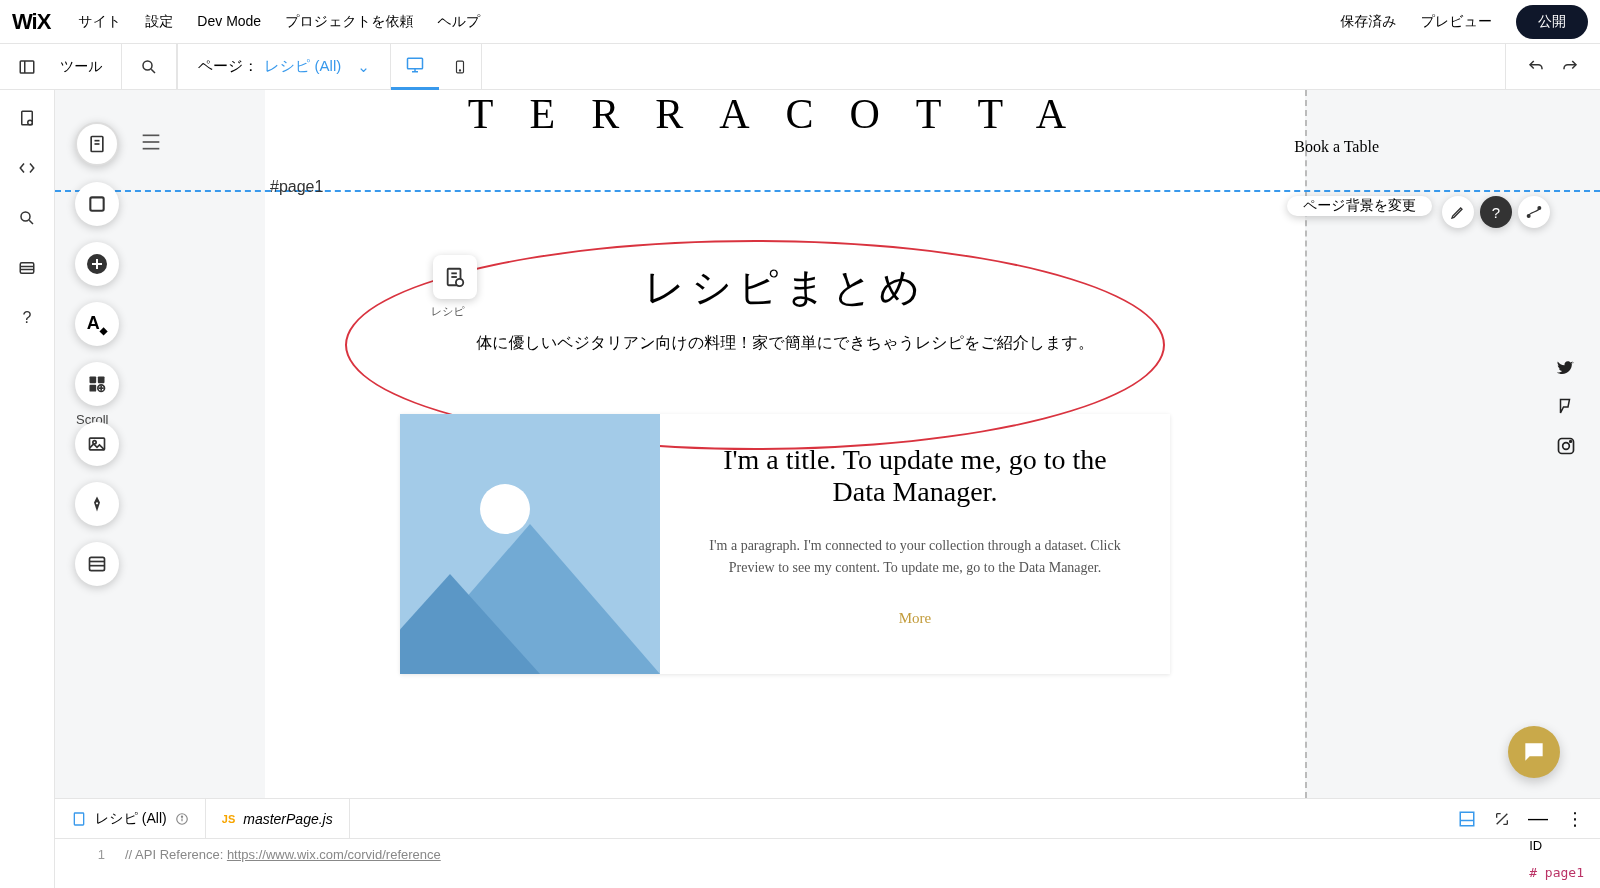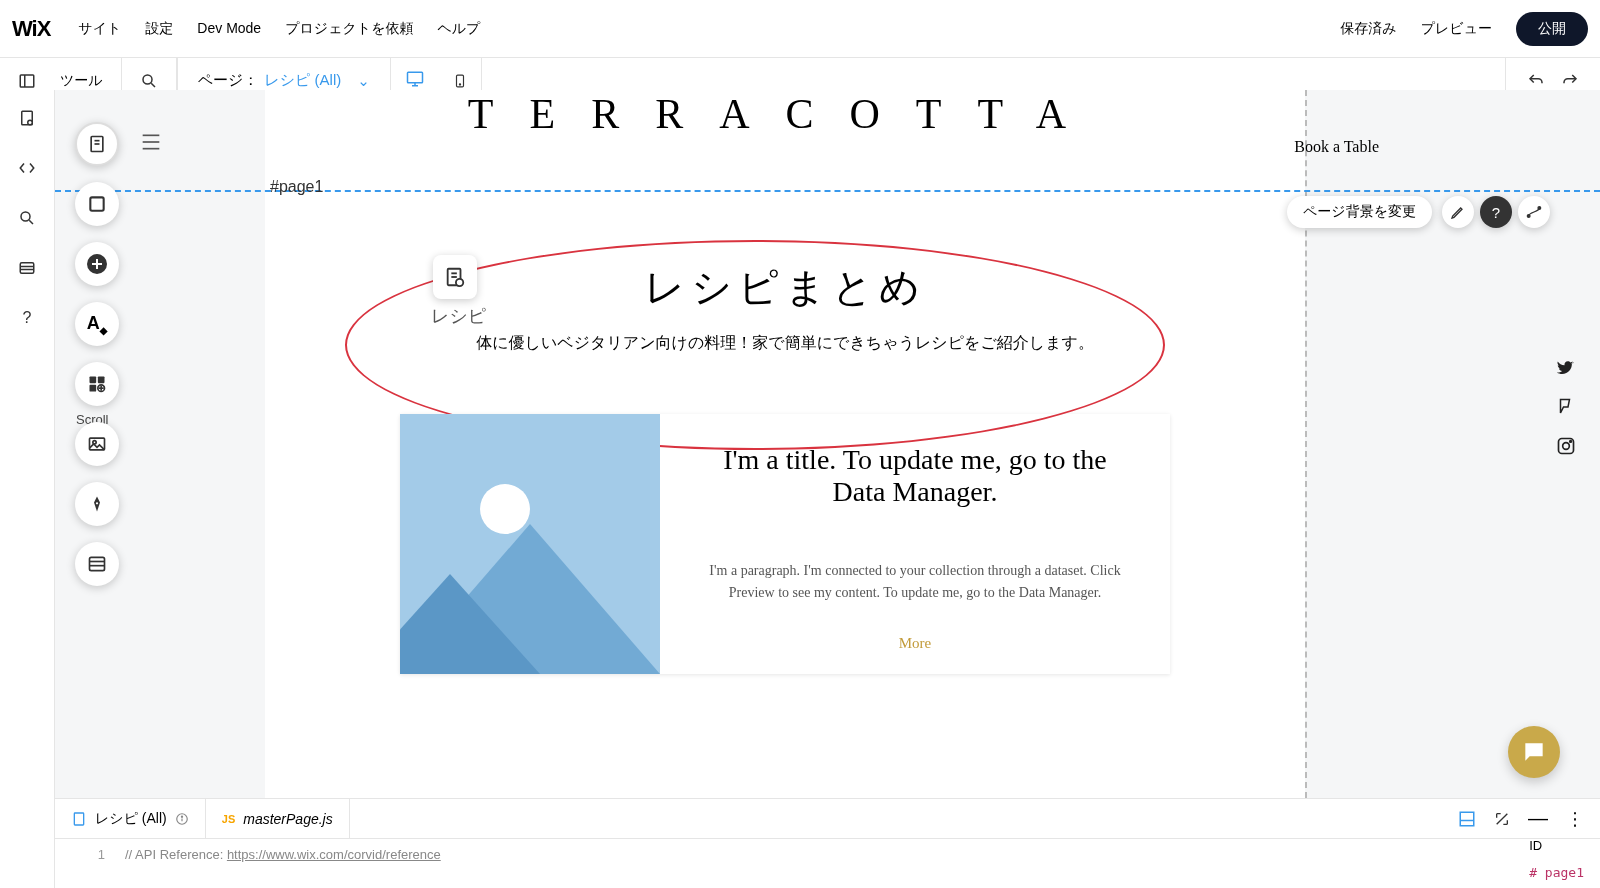--- a/index.html
+++ b/index.html
@@ -1,19 +1,19 @@
 <!DOCTYPE html>
 <html><head>
 <meta charset="utf-8">
 <style>
 * { margin: 0; padding: 0; box-sizing: border-box; font-family: -apple-system, BlinkMacSystemFont, "Segoe UI", sans-serif; }
 body { width: 1600px; height: 888px; overflow: hidden; background: #fff; position: relative; }
 
 
-.top-bar { height: 58px; border-bottom: 1px solid #e5e5e5; display: flex; align-items: center; padding: 0 12px; gap: 20px; background:#fff;justify-content:space-between; }
+.top-bar { height: 44px; border-bottom: 1px solid #e5e5e5; display: flex; align-items: center; padding: 0 12px; gap: 20px; background:#fff;justify-content:space-between; }
 .logo { font-weight: 900; font-size: 22px; letter-spacing: -1px; }
 .menu-items { display: flex; gap: 24px; margin-left: 8px; }
 .menu-items span { font-size: 14px; cursor: pointer; }
 .top-right { margin-left: auto; display: flex; align-items: center; gap: 24px; }
 .top-right span { font-size: 14px; cursor: pointer; }
 .publish-btn { background: #0f172a; color: #fff; border: none; border-radius: 18px; padding: 8px 22px; font-size: 14px; cursor: pointer; }
 
 
 .second-bar { height: 46px; border-bottom: 1px solid #e5e5e5; display: flex; align-items: center; background:#fff; }
 .tool-btn { height: 46px; padding: 0 18px; display: flex; align-items: center; gap: 24px; border-right: 1px solid #e5e5e5; cursor: pointer; font-size: 14px; }
@@ -37,39 +37,39 @@
 
 
 .canvas-wrap { position: absolute; top: 90px; left: 55px; right: 0; bottom: 90px; background: #f5f6f7; overflow: hidden; }
 .guides-v { position: absolute; top: 0; bottom: 0; border-left: 2px dashed #bbb; }
 .canvas { position: absolute; top: 0; left: 210px; width: 1040px; height: 100%; background: #fff; }
 .site-header { height: 100px; display: flex; align-items: flex-start; justify-content: center; position: relative; }
 .site-title { font-family: Georgia, serif; font-size: 42px; letter-spacing: 36px; font-weight: 300; }
 .book-table { position: absolute; top: 48px; right: -74px; font-size: 16px; font-family: Georgia, serif; }
 .page-label { position: absolute; top: 88px; left: 215px; font-size: 16px; color:#333; z-index:4; }
 .page-divider { position: absolute; top: 100px; left: 0; right: 0; border-top: 2px dashed #3899ec; z-index:3; }
-.page-bg-btn { position: absolute; top: 106px; right: 168px; background: #fff; border-radius: 18px; padding: 7px 16px; font-size: 14px; box-shadow: 0 2px 8px rgba(0,0,0,0.2); cursor: pointer; z-index:6; }
+.page-bg-btn { position: absolute; top: 106px; right: 168px; background: #fff; border-radius: 18px; padding: 1px 16px; font-size: 14px; box-shadow: 0 2px 8px rgba(0,0,0,0.2); cursor: pointer; z-index:6; }
 .floating-round { width: 32px; height: 32px; border-radius: 50%; background: #fff; box-shadow: 0 2px 8px rgba(0,0,0,0.2); display: inline-flex; align-items:center; justify-content:center; cursor:pointer; font-size:15px; }
 .round-row { position: absolute; top: 106px; right: 50px; display: flex; gap: 6px; z-index:6; }
 
 
 .section-hero { margin-top: 70px; text-align: center; position: relative; }
 .red-ellipse { position: absolute; top: -20px; left: 80px; width: 820px; height: 210px; border: 2px solid #d9333f; border-radius: 50%; pointer-events:none; }
 .dataset-badge { position: absolute; top: -5px; left: 168px; width: 44px; height: 44px; background: #fff; border-radius: 8px; box-shadow: 0 2px 8px rgba(0,0,0,0.2); display:flex; align-items:center; justify-content:center; cursor:pointer; }
-.dataset-label { position: absolute; top: 44px; left: 166px; font-size: 18px; color:#555; }
+.dataset-label { position: absolute; top: 44px; left: 166px; font-size: 11px; color:#555; }
 .section-title { font-family: "Yu Mincho", Georgia, serif; font-size: 40px; letter-spacing: 6px; }
 .section-desc { font-size: 16px; margin-top: 18px; font-family: "Yu Mincho", Georgia, serif; }
 .card { margin: 60px auto 0; width: 770px; height: 260px; display: flex; box-shadow: 0 1px 4px rgba(0,0,0,0.1); }
 .card-img { width: 260px; background: #a3cbe8; position: relative; overflow:hidden; }
 .card-img .sun { position:absolute; top:70px; left:80px; width:50px; height:50px; background:#fff; border-radius:50%; }
 .card-img .mtn { position:absolute; bottom:0; left:0; width:0; height:0; border-left:130px solid transparent; border-right:130px solid transparent; border-bottom:150px solid #72aad4; }
 .card-img .mtn2 { position:absolute; bottom:0; left:-40px; width:0; height:0; border-left:90px solid transparent; border-right:90px solid transparent; border-bottom:100px solid #5b97c6; }
 .card-body { flex: 1; padding: 30px 36px; background:#fff; }
 .card-title { font-family: Georgia, serif; font-size: 28px; }
-.card-para { margin-top: 52px; font-size: 14px; color: #555; line-height: 1.6; font-family: Georgia, serif; }
+.card-para { margin-top: 27px; font-size: 14px; color: #555; line-height: 1.6; font-family: Georgia, serif; }
 .card-more { margin-top: 30px; color: #c29b3a; font-size: 15px; cursor: pointer; font-family: Georgia, serif; }
 
 
 .social-col { position: absolute; top: 360px; right: 24px; display: flex; flex-direction: column; gap: 18px; z-index:5; }
 
 
 .chat-fab { position: absolute; bottom: 110px; right: 40px; width: 52px; height: 52px; border-radius: 50%; background: #c9a94a; display:flex; align-items:center; justify-content:center; color:#fff; box-shadow: 0 4px 12px rgba(0,0,0,0.2); cursor:pointer; z-index:10; }
 
 
 .bottom-panel { position: absolute; bottom: 0; left: 55px; right: 0; height: 90px; background: #fff; border-top: 1px solid #e5e5e5; }

